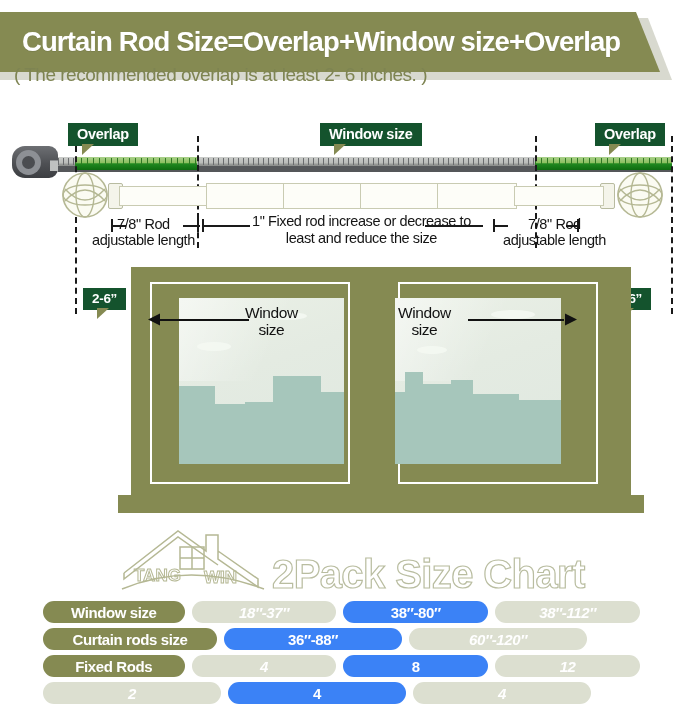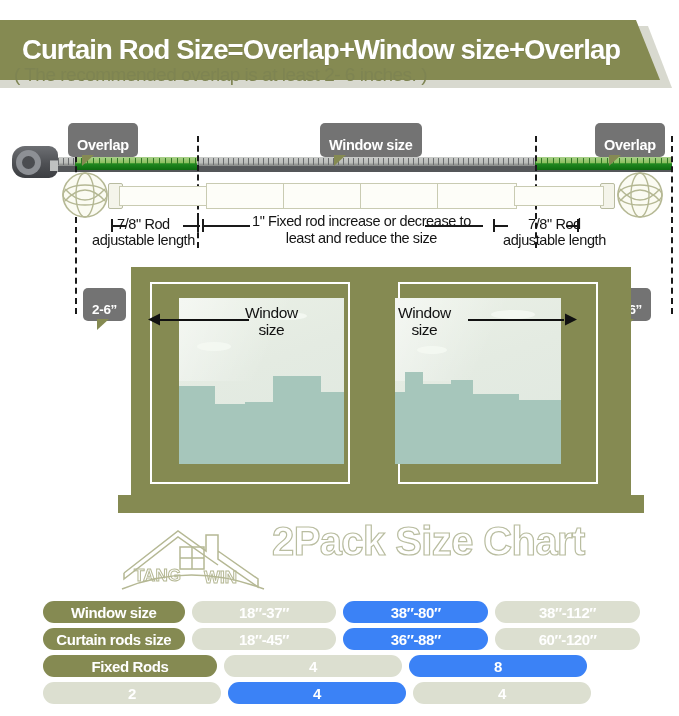--- a/index.html
+++ b/index.html
@@ -2,21 +2,21 @@
 <html><head>
 <meta charset="utf-8">
 <style>
   html,body{margin:0;padding:0;background:#ffffff;}
   body{width:679px;height:716px;position:relative;overflow:hidden;
        font-family:"Liberation Sans", sans-serif;-webkit-font-smoothing:antialiased;}
 
   .stage{position:absolute;left:0;top:0;width:679px;height:716px;}
 
   
-  .banner-wrap{position:absolute;left:0;top:20px;width:679px;height:66px;}
+  .banner-wrap{position:absolute;left:0;top:12px;width:679px;height:66px;}
   .banner-shadow{position:absolute;left:0;top:6px;width:672px;height:62px;
       background:#d8d9cf;
       clip-path:polygon(0 0, 648px 0, 672px 62px, 0 62px);}
   .banner{position:absolute;left:0;top:0;width:660px;height:60px;
       background:#858a52;
       clip-path:polygon(0 0, 636px 0, 660px 60px, 0 60px);
       display:flex;align-items:center;}
   .banner-title{color:#ffffff;font-size:27.5px;font-weight:bold;letter-spacing:-0.9px;
       margin-left:22px;white-space:nowrap;text-shadow:0 1px 0 rgba(0,0,0,.08);}
 
@@ -47,22 +47,22 @@
   .tg-right{left:535px;width:137px;}
 
   
   .vline{position:absolute;width:0;border-left:2px dashed #1a1a1a;}
   .vl1{left:75px;top:136px;height:178px;}
   .vl2{left:197px;top:136px;height:112px;}
   .vl3{left:535px;top:136px;height:112px;}
   .vl4{left:671px;top:136px;height:178px;}
 
   
-  .callout{position:absolute;background:#737373;border-radius:5px;color:#fff;
-      font-size:14.5px;font-weight:600;padding:14px 9px 4px 9px;white-space:nowrap;
+  .callout{position:absolute;background:#14532d;border-radius:0;color:#fff;
+      font-size:14.5px;font-weight:600;padding:3px 9px 4px 9px;white-space:nowrap;
       letter-spacing:-0.3px;}
   .callout:after{content:"";position:absolute;left:14px;bottom:-9px;width:0;height:0;
       border-left:0 solid transparent;border-right:12px solid transparent;
       border-top:11px solid #858a52;}
   .c-ov-l{left:68px;top:123px;}
   .c-ws{left:320px;top:123px;}
   .c-ov-r{left:595px;top:123px;}
   .c-26l{left:83px;top:288px;font-size:13.5px;}
   .c-26r{left:608px;top:288px;font-size:13.5px;}
 
@@ -97,32 +97,32 @@
   .bldg{position:absolute;bottom:0;background:#a6c6bb;}
 
   .wlabel{position:absolute;font-size:15.5px;color:#121212;text-align:center;
       line-height:1.08;letter-spacing:-0.4px;}
   .wl-l{left:245px;top:305px;}
   .wl-r{left:398px;top:305px;}
   .arrowline{position:absolute;height:1.8px;background:#111;}
 
   
   .logo{position:absolute;left:118px;top:521px;width:150px;height:72px;}
-  .chart-title{position:absolute;left:272px;top:519px;font-size:40px;font-weight:bold;
+  .chart-title{position:absolute;left:272px;top:552px;font-size:40px;font-weight:bold;
       letter-spacing:-0.6px;color:transparent;-webkit-text-stroke:1.2px #b9bda0;
       white-space:nowrap;}
 
   
   .table{position:absolute;left:43px;top:601px;width:597px;}
   .trow{display:flex;gap:7px;margin-bottom:5px;}
   .cell{height:22px;border-radius:11px;display:flex;align-items:center;justify-content:center;
       color:#ffffff;font-size:15px;font-weight:bold;letter-spacing:-0.4px;white-space:nowrap;}
   .c-head{width:174px;background:#858a52;}
   .c-dark{width:178px;background:#3b82f6;}
-  .c-light{width:178px;background:#dcdfd0;}
+  .c-light{width:178px;background:#dcdfd0;font-style:italic;}
 </style>
 </head>
 <body>
 
 <div class="stage">
 
   <div class="banner-wrap">
     <div class="banner-shadow"></div>
     <div class="banner">
       <div class="banner-title">Curtain Rod Size=Overlap+Window size+Overlap</div>
@@ -272,29 +272,29 @@
 
     <div class="trow">
       <div class="cell c-head">Window size</div>
       <div class="cell c-light">18″-37″</div>
       <div class="cell c-dark">38″-80″</div>
       <div class="cell c-light">38″-112″</div>
     </div>
 
     <div class="trow">
       <div class="cell c-head">Curtain rods size</div>
-      <div class="cell c-light">18″-45″</div>
       <div class="cell c-dark">36″-88″</div>
       <div class="cell c-light">60″-120″</div>
     </div>
 
     <div class="trow">
       <div class="cell c-head">Fixed Rods</div>
       <div class="cell c-light">4</div>
       <div class="cell c-dark">8</div>
+      <div class="cell c-light">12</div>
     </div>
 
     <div class="trow">
       <div class="cell c-light">2</div>
       <div class="cell c-dark">4</div>
       <div class="cell c-light">4</div>
     </div>
 
   </div>
 

